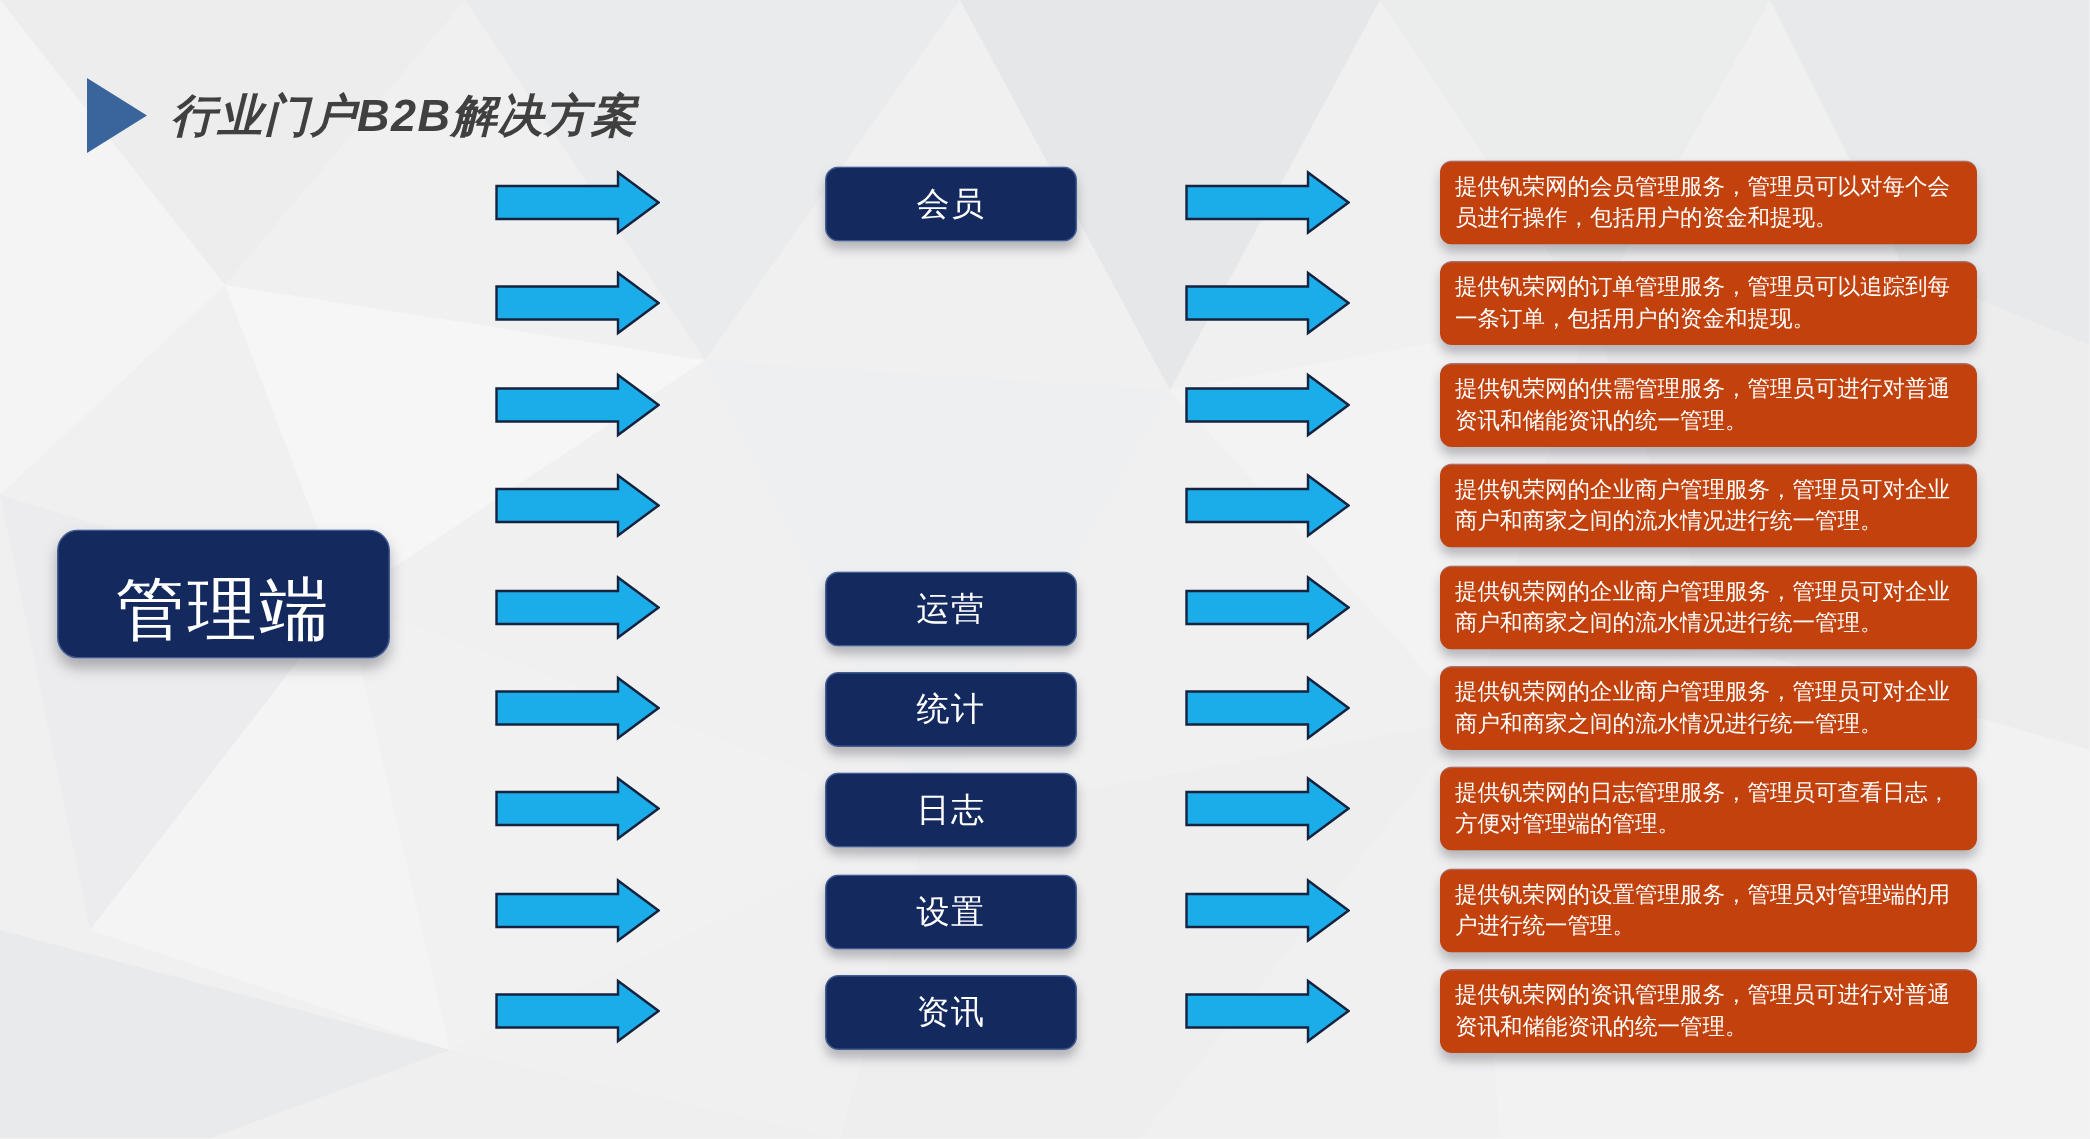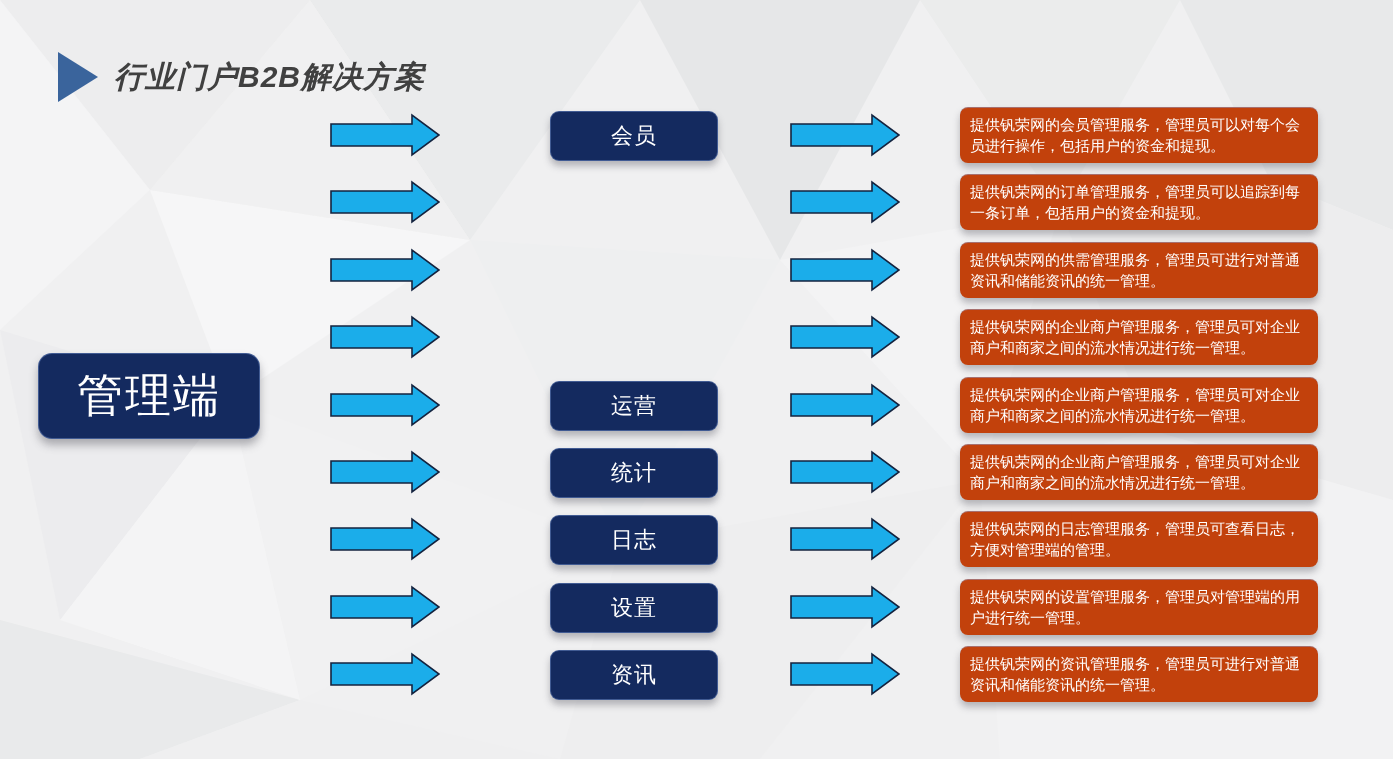--- a/index.html
+++ b/index.html
@@ -31,21 +31,21 @@
   }
 
   
   .manager-box{
     position:absolute;left:38px;top:353px;
     width:220px;height:84px;
     background:#142a5f;
     border:1px solid rgba(120,150,210,.45);
     border-radius:14px;
     box-shadow:0 6px 9px rgba(90,90,100,.45);
-    display:flex;align-items:center;justify-content:center;
+    display:flex;align-items:flex-end;justify-content:center;
     color:#ffffff;font-size:46px;letter-spacing:2px;
   }
 
   
   .rows{
     position:absolute;left:0;top:107px;width:100%;height:595px;
     display:flex;flex-direction:column;justify-content:space-between;
   }
   .row{position:relative;height:56px;}
 

